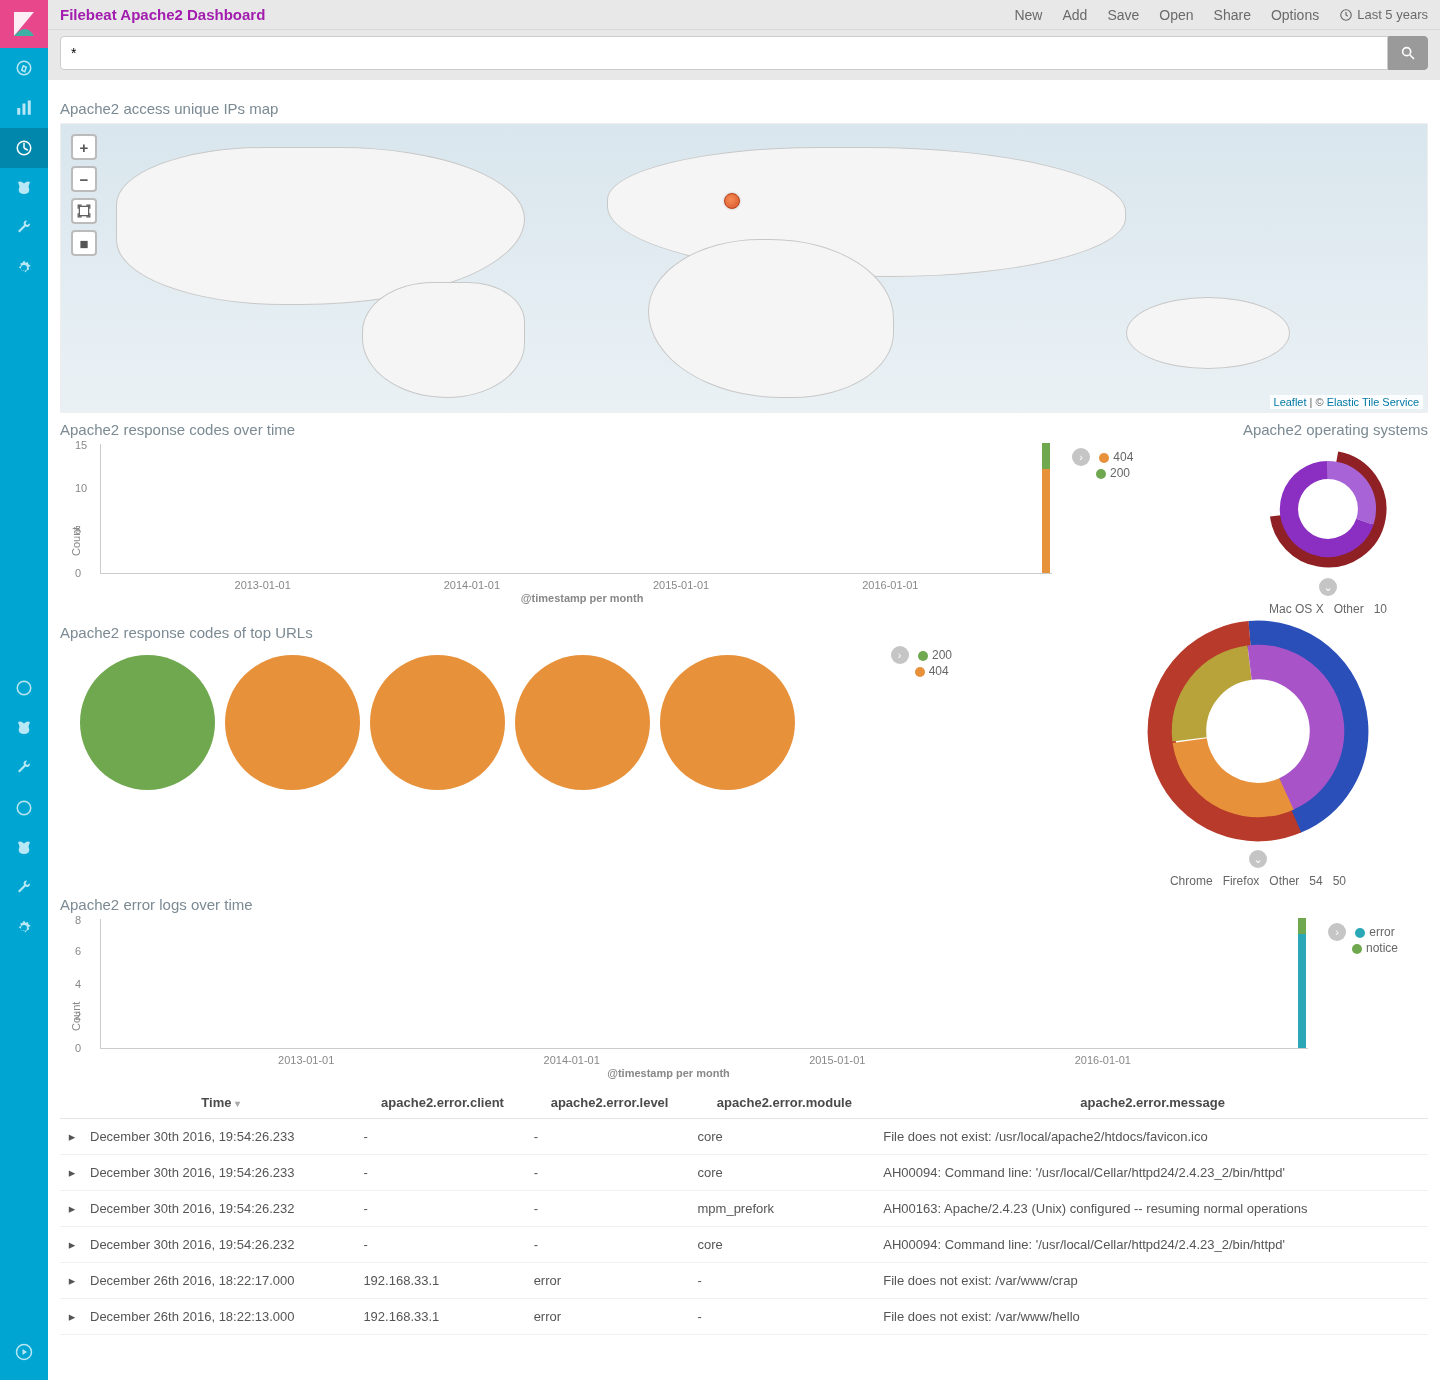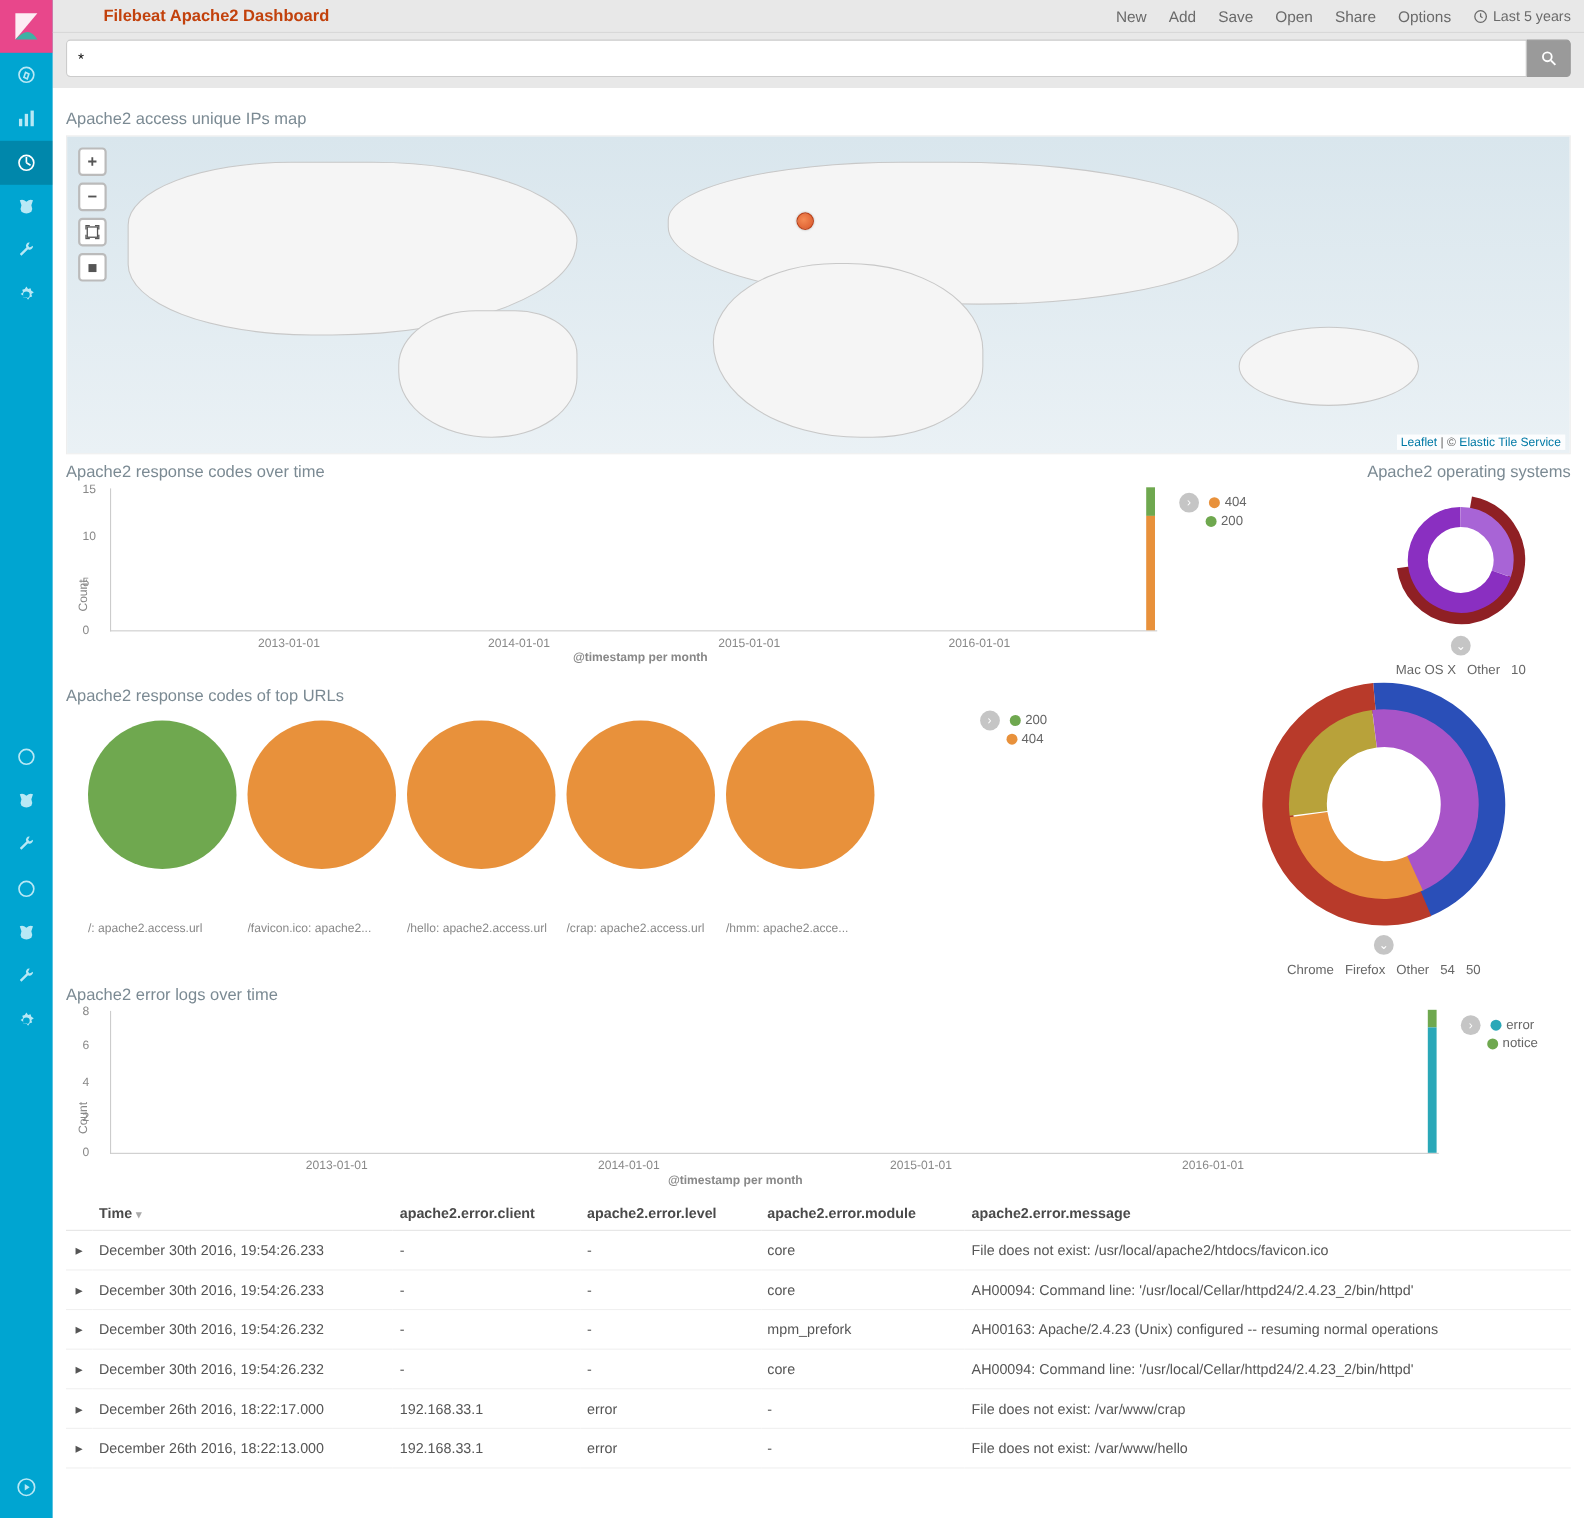--- a/index.html
+++ b/index.html
@@ -5,21 +5,21 @@
 * { box-sizing: border-box; margin: 0; padding: 0; }
 body { font-family: -apple-system, BlinkMacSystemFont, "Segoe UI", Helvetica, Arial, sans-serif; font-size: 13px; color: #5a5a5a; background: #fff; width: 1440px; height: 1380px; overflow: hidden; transform-origin: top left; }
 .app { display: flex; width: 100%; height: 100%; }
 .sidebar { width: 48px; background: #00a5d1; display: flex; flex-direction: column; align-items: center; padding-top: 0; flex-shrink: 0; }
 .logo-box { width: 48px; height: 48px; background: #e8478b; display: flex; align-items: center; justify-content: center; }
 .sidebar-icon { width: 48px; height: 40px; display: flex; align-items: center; justify-content: center; color: #b8e8f5; cursor: pointer; }
 .sidebar-icon.active { background: rgba(0,0,0,0.18); color: #fff; }
 .sidebar-bottom { margin-top: auto; margin-bottom: 8px; }
 .main { flex: 1; display: flex; flex-direction: column; min-width: 0; }
 .topbar { background: #e8e8e8; border-bottom: 1px solid #d8d8d8; padding: 6px 12px; display: flex; align-items: center; gap: 20px; }
-.dash-title { font-weight: 600; color: #c2410c; font-size: 15px; margin-left: 34px; }
+.dash-title { font-weight: 600; color: #a21caf; font-size: 15px; }
 .top-links { margin-left: auto; display: flex; gap: 20px; }
 .top-link { color: #6a6a6a; cursor: pointer; font-size: 14px; }
 .time-link { color: #6a6a6a; display: flex; align-items: center; gap: 4px; }
 .searchbar { background: #e8e8e8; padding: 6px 12px 10px 12px; display: flex; gap: 0; }
 .search-input { flex: 1; padding: 8px 10px; border: 1px solid #ccc; border-radius: 4px 0 0 4px; font-size: 14px; background: #fff; }
 .search-btn { width: 40px; border: 1px solid #999; background: #9a9a9a; color: #fff; border-radius: 0 4px 4px 0; cursor: pointer; display: flex; align-items: center; justify-content: center; }
 .content { flex: 1; padding: 12px 12px 12px 12px; overflow-y: auto; background: #fff; }
 .panel-title { color: #7b8a93; font-size: 15px; padding: 8px 0 6px 0; }
 .row { display: flex; gap: 16px; }
 .map-wrap { position: relative; height: 290px; border: 1px solid #eee; background: linear-gradient(#d9e6ed, #eaf1f5); overflow: hidden; }
@@ -42,21 +42,21 @@
 .bar-chart .xtick { position: absolute; bottom: -18px; font-size: 11px; color: #888; transform: translateX(-50%); }
 .stacked-bar { position: absolute; bottom: 0; width: 8px; display: flex; flex-direction: column-reverse; }
 .stacked-bar div { width: 100%; }
 .right-legend { position: absolute; right: 0; top: 4px; width: 140px; }
 .donut-wrap { display: flex; flex-direction: column; align-items: center; }
 .circles-row { display: flex; gap: 10px; margin-left: 20px; margin-top: 8px; }
 .url-circle { width: 135px; height: 135px; border-radius: 50%; }
 .url-labels { display: flex; gap: 10px; margin-left: 20px; margin-top: 48px; font-size: 11px; color: #888; }
 .url-labels span { width: 135px; overflow: hidden; text-overflow: ellipsis; white-space: nowrap; }
 .table { width: 100%; border-collapse: collapse; margin-top: 8px; font-size: 13px; }
-.table th { text-align: left; font-weight: 600; color: #4a4a4a; padding: 8px 6px; border-bottom: 1px solid #e5e5e5; }
+.table th { text-align: center; font-weight: 600; color: #4a4a4a; padding: 8px 6px; border-bottom: 1px solid #e5e5e5; }
 .table td { padding: 10px 6px; border-bottom: 1px solid #f0f0f0; color: #555; vertical-align: top; }
 .expand-cell { width: 24px; color: #888; cursor: pointer; text-align: center; }
 .legend-row { display: flex; flex-wrap: wrap; justify-content: center; gap: 10px; font-size: 12px; color: #666; margin-top: 6px; }
 </style>
 </head>
 <body>
 
 <div class="app">
 
   <div class="sidebar">
@@ -258,27 +258,20 @@
             <span style="margin-left:6px"><span class="swatch" style="background:#6fa84f"></span><span>200</span></span><br>
             <span style="margin-left:24px"><span class="swatch" style="background:#e8913b"></span><span>404</span></span>
           </div>
           <div class="circles-row">
             <div class="url-circle" style="background:#6fa84f"></div>
             <div class="url-circle" style="background:#e8913b"></div>
             <div class="url-circle" style="background:#e8913b"></div>
             <div class="url-circle" style="background:#e8913b"></div>
             <div class="url-circle" style="background:#e8913b"></div>
           </div>
-          <div class="url-labels">
-            <span>/: apache2.access.url</span>
-            <span>/favicon.ico: apache2...</span>
-            <span>/hello: apache2.access.url</span>
-            <span>/crap: apache2.access.url</span>
-            <span>/hmm: apache2.acce...</span>
-          </div>
         </div>
         <div style="width:340px;">
           <div class="donut-wrap">
             <svg width="230" height="230" viewBox="0 0 100 100">
 
               <circle cx="50" cy="50" r="42" fill="none" stroke="#2a4fb8" stroke-width="12" stroke-dasharray="119 145" transform="rotate(-95 50 50)"></circle>
               <circle cx="50" cy="50" r="42" fill="none" stroke="#b83a2a" stroke-width="12" stroke-dasharray="145 264" transform="rotate(67 50 50)"></circle>
 
               <circle cx="50" cy="50" r="30" fill="none" stroke="#e8913b" stroke-width="15" stroke-dasharray="56 200" transform="rotate(65 50 50)"></circle>
               <circle cx="50" cy="50" r="30" fill="none" stroke="#b8a23a" stroke-width="15" stroke-dasharray="47 200" transform="rotate(173 50 50)"></circle>

